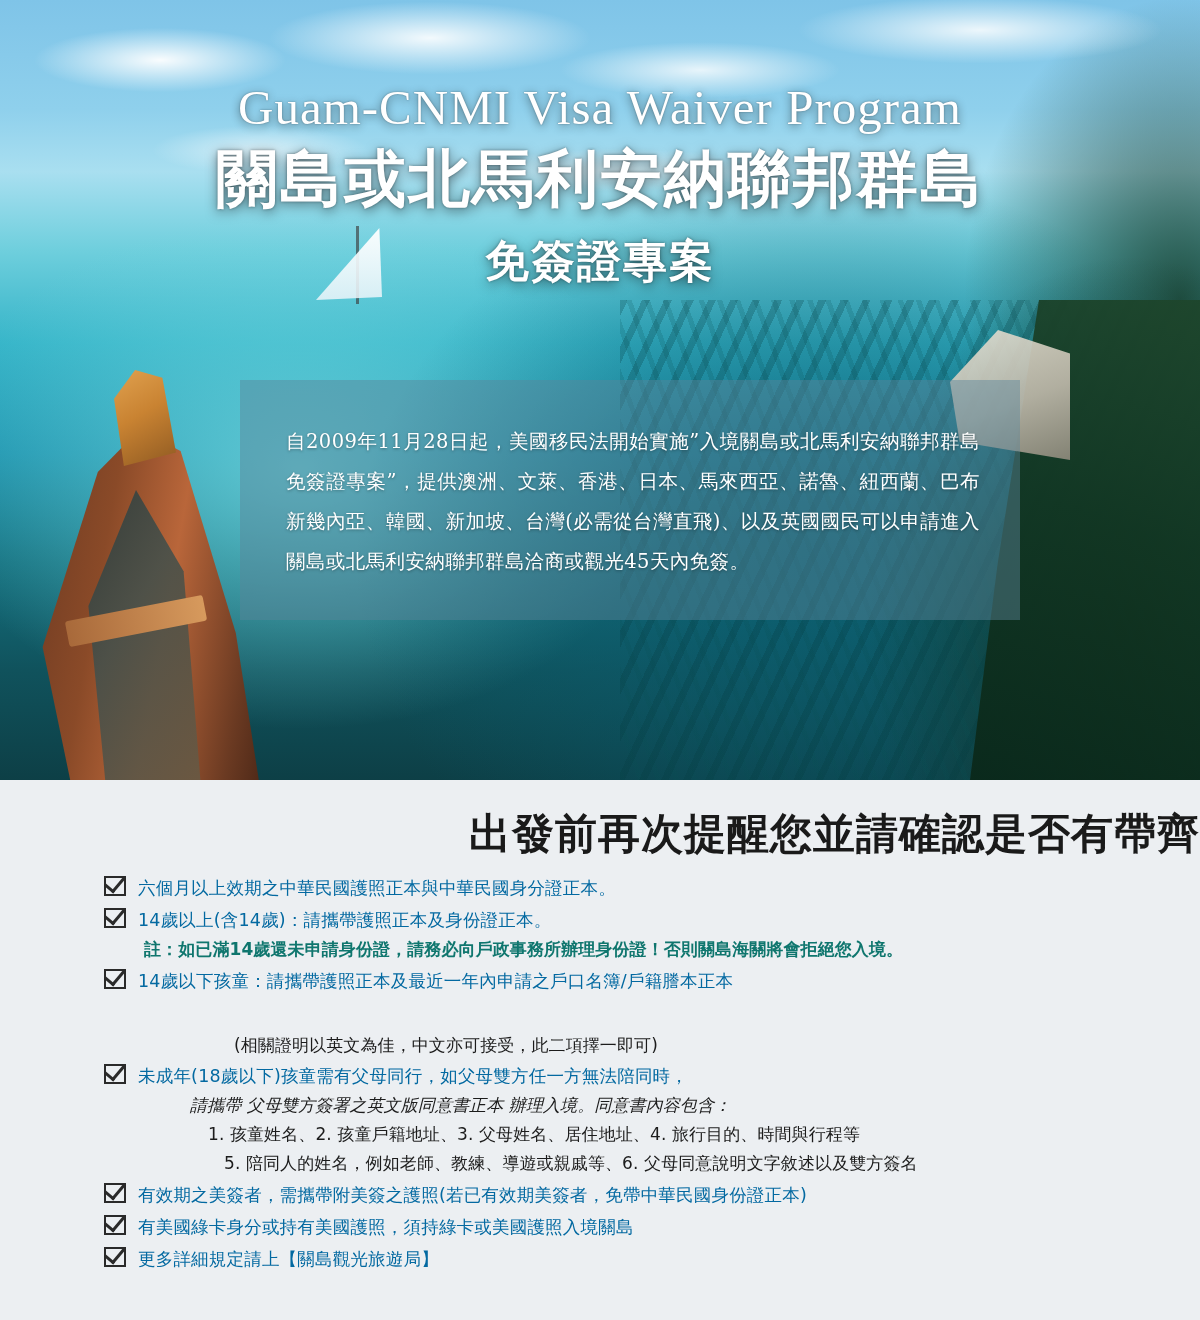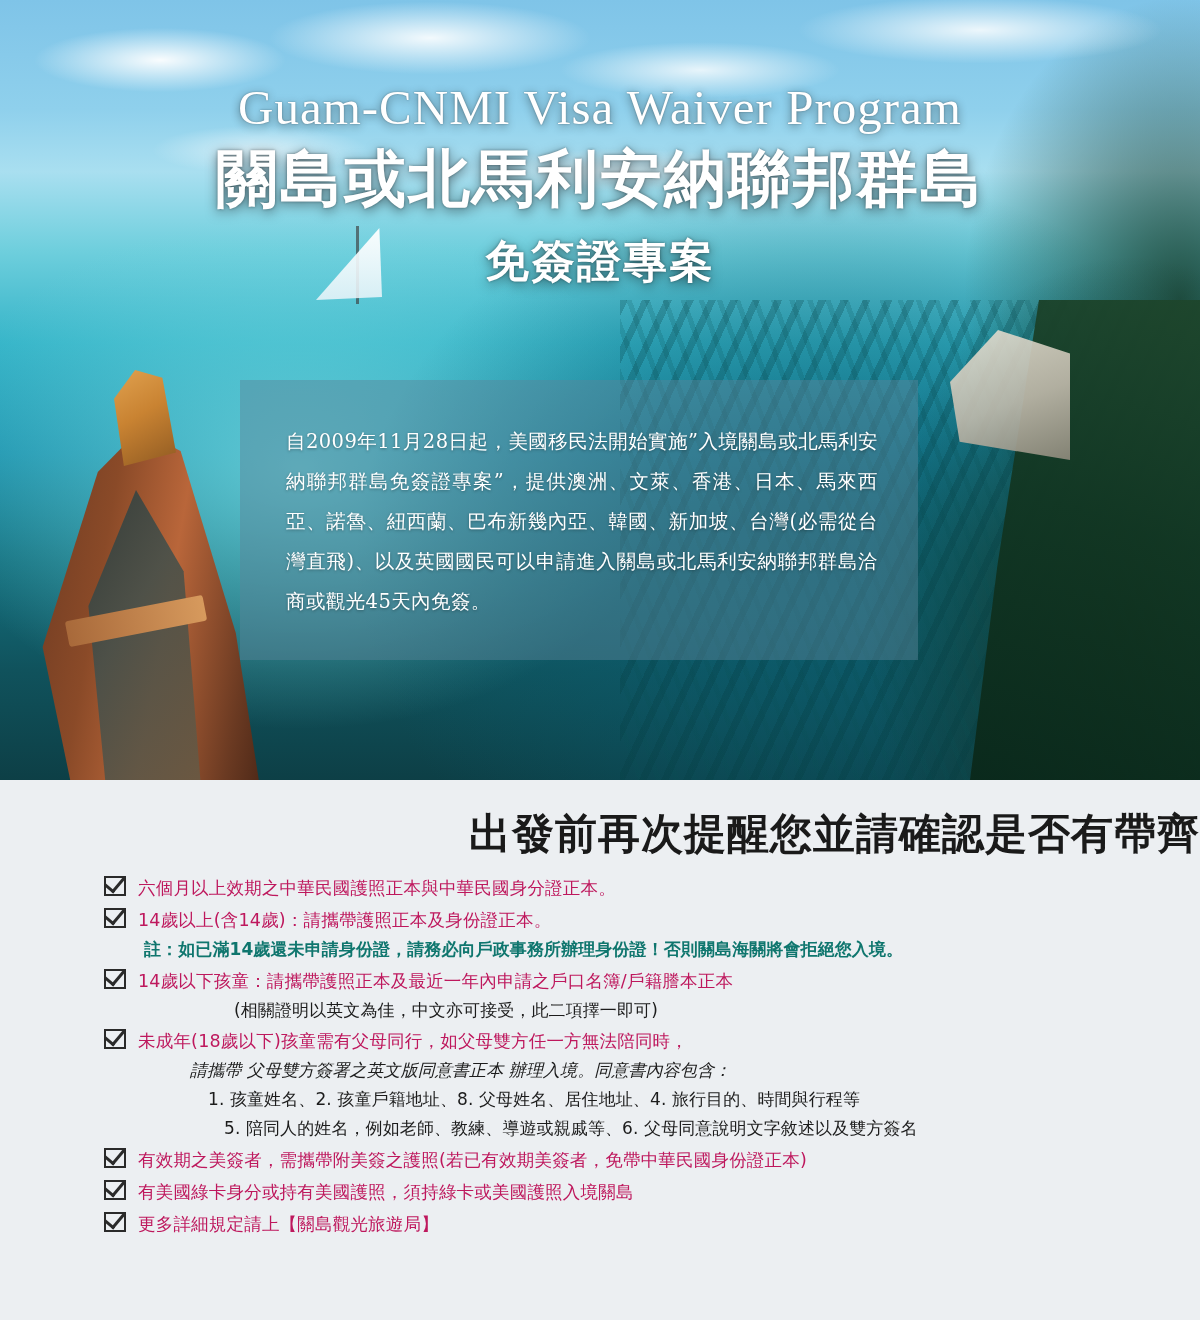--- a/index.html
+++ b/index.html
@@ -150,21 +150,21 @@
     color: #ffffff;
     text-shadow: 0 3px 12px rgba(0,0,0,0.5), 0 0 3px rgba(0,0,0,0.4);
     line-height: 1.2;
   }
   .hero-title-zh1 { font-size: 62px; letter-spacing: 2px; margin-top: 6px; }
   .hero-title-zh2 { font-size: 44px; letter-spacing: 2px; margin-top: 18px; }
 
   .hero-panel {
     position: absolute;
     left: 240px; top: 380px;
-    width: 678px;
+    width: 780px;
     padding: 42px 40px 38px 46px;
     box-sizing: border-box;
     background: rgba(92,132,152,0.46);
     color: #ffffff;
   }
   .hero-panel p {
     margin: 0;
     font-family: "DejaVu Serif", "Liberation Serif", serif;
     font-size: 19.5px;
     line-height: 2.05;
@@ -214,21 +214,21 @@
     width: 9px; height: 17px;
     border: solid #2a2a2a;
     border-width: 0 3px 3px 0;
     transform: rotate(40deg);
   }
   .item-text {
     display: block;
     padding-left: 34px;
     font-family: "DejaVu Sans", "Liberation Sans", sans-serif;
     font-size: 17.5px;
-    color: #be185d;
+    color: #0369a1;
     line-height: 1.65;
     letter-spacing: .2px;
   }
   .sub-note {
     display: block;
     padding-left: 40px;
     font-family: "DejaVu Sans", "Liberation Sans", sans-serif;
     font-size: 17px;
     color: #0f766e;
     font-weight: bold;
@@ -236,21 +236,21 @@
     letter-spacing: .1px;
   }
   .sub-line {
     display: block;
     font-family: "DejaVu Sans", "Liberation Sans", sans-serif;
     font-size: 17px;
     color: #1c1c1c;
     line-height: 1.7;
     letter-spacing: .1px;
   }
-  .indent-1 { padding-left: 130px; }
+  .indent-1 { padding-left: 130px; margin-top: 35px; }
   .indent-2 { padding-left: 86px; font-style: italic; }
   .indent-3 { padding-left: 104px; }
   .indent-4 { padding-left: 120px; }
 </style>
 </head>
 <body>
 
 <section class="hero">
   <div class="hero-bg"></div>
   <div class="clouds"></div>
@@ -292,21 +292,21 @@
       </li>
       <li class="item">
         <span class="chk"></span>
         <span class="item-text">14歲以下孩童：請攜帶護照正本及最近一年內申請之戶口名簿/戶籍謄本正本</span>
         <span class="sub-line indent-1">(相關證明以英文為佳，中文亦可接受，此二項擇一即可)</span>
       </li>
       <li class="item">
         <span class="chk"></span>
         <span class="item-text">未成年(18歲以下)孩童需有父母同行，如父母雙方任一方無法陪同時，</span>
         <span class="sub-line indent-2">請攜帶 父母雙方簽署之英文版同意書正本 辦理入境。同意書內容包含：</span>
-        <span class="sub-line indent-3">1. 孩童姓名、2. 孩童戶籍地址、8. 父母姓名、居住地址、4. 旅行目的、時間與行程等</span>
+        <span class="sub-line indent-3">1. 孩童姓名、2. 孩童戶籍地址、3. 父母姓名、居住地址、4. 旅行目的、時間與行程等</span>
         <span class="sub-line indent-4">5. 陪同人的姓名，例如老師、教練、導遊或親戚等、6. 父母同意說明文字敘述以及雙方簽名</span>
       </li>
       <li class="item">
         <span class="chk"></span>
         <span class="item-text">有效期之美簽者，需攜帶附美簽之護照(若已有效期美簽者，免帶中華民國身份證正本)</span>
       </li>
       <li class="item">
         <span class="chk"></span>
         <span class="item-text">有美國綠卡身分或持有美國護照，須持綠卡或美國護照入境關島</span>
       </li>

